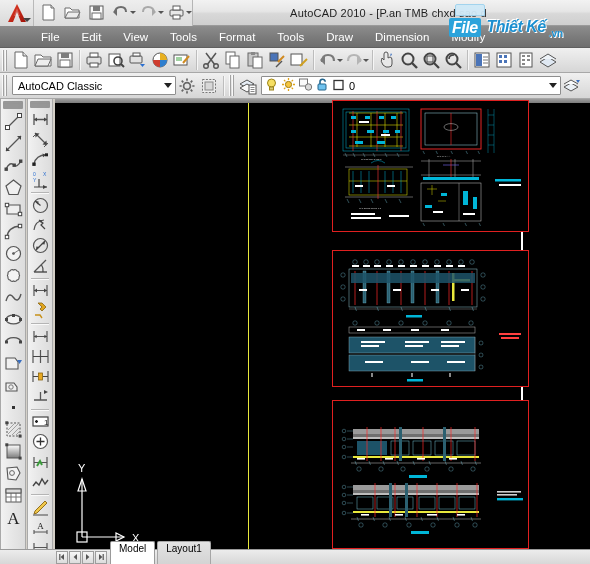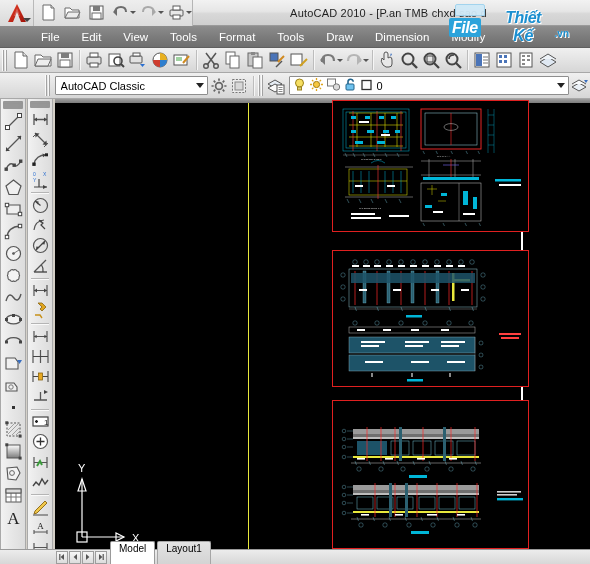--- a/index.html
+++ b/index.html
@@ -58,21 +58,21 @@
   }
 
   
   .toolrow{
     position:absolute; left:0; width:590px; height:25px;
     background:linear-gradient(180deg,#f0f0f0 0%,#e2e2e2 55%,#d6d6d6 100%);
     border-bottom:1px solid #a8a8a8;
     display:flex; align-items:center;
   }
   .toolrow.r1{ top:48px; }
-  .toolrow.r2{ top:73px; height:26px;padding-left:43px; }
+  .toolrow.r2{ top:73px; height:26px; }
 
   .grip{
     width:7px;height:21px; margin:0 2px 0 1px;
     background:
       linear-gradient(90deg, transparent 0 1px,#fbfbfb 1px 2px, #9b9b9b 2px 3px, transparent 3px 4px,
                      #fbfbfb 4px 5px,#9b9b9b 5px 6px, transparent 6px 7px);
     opacity:.9;
   }
   .tsep{ width:1px;height:20px;background:#bdbdbd;margin:0 3px; box-shadow:1px 0 0 #f6f6f6;}
   .ticon{
@@ -146,24 +146,23 @@
   .logo-wm{
     position:absolute; left:449px; top:13px; width:120px; height:28px;
     display:flex; align-items:center; z-index:40; pointer-events:none;
   }
   .logo-file{
     background:#2ba3db; color:#fff; font-weight:bold; font-size:16px;
     padding:0 3px; border-radius:2px; line-height:19px; letter-spacing:-.5px;
     font-style:italic;
   }
   .logo-tk{
-    color:#1b8fd0; font-weight:bold; font-size:16px; margin-left:14px;
+    color:#1b8fd0; font-weight:bold; font-size:16px; margin-left:6px;
     font-style:italic; letter-spacing:-.5px;
     text-shadow:0 0 1px #fff, 1px 1px 0 #fff,-1px -1px 0 #fff;
-    text-align:center;
   }
   .logo-vn{
     color:#1b8fd0; font-weight:bold; font-size:10px; margin-left:3px; align-self:flex-end;
     margin-bottom:2px;
     text-shadow:0 0 1px #fff,1px 1px 0 #fff;
   }
   .logo-folder{
     position:absolute; left:6px; top:-9px; width:30px; height:12px;
     background:#cfe9f7; border:1px solid #9fd2ee; border-radius:2px 2px 0 0;
     opacity:.95;

